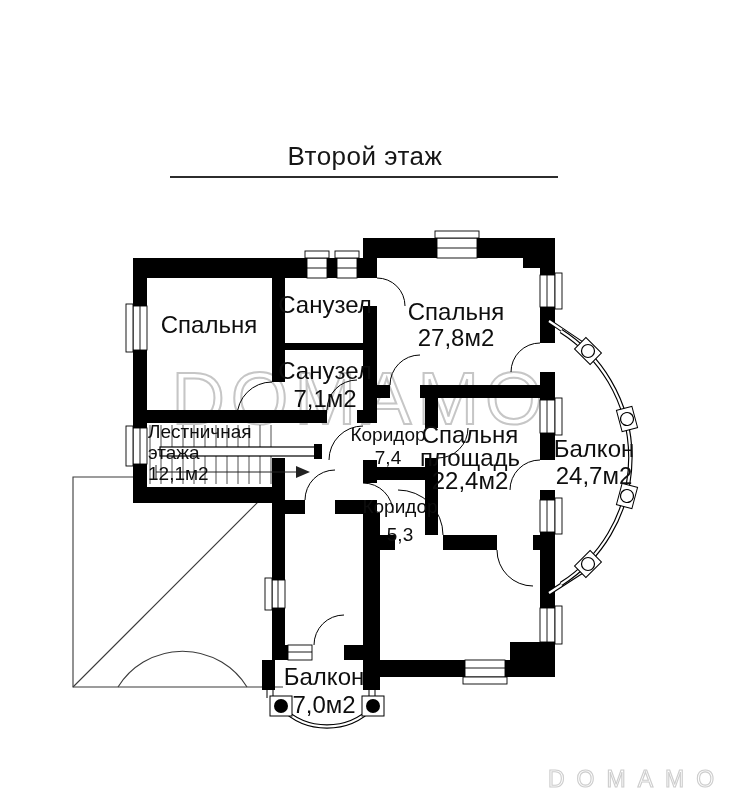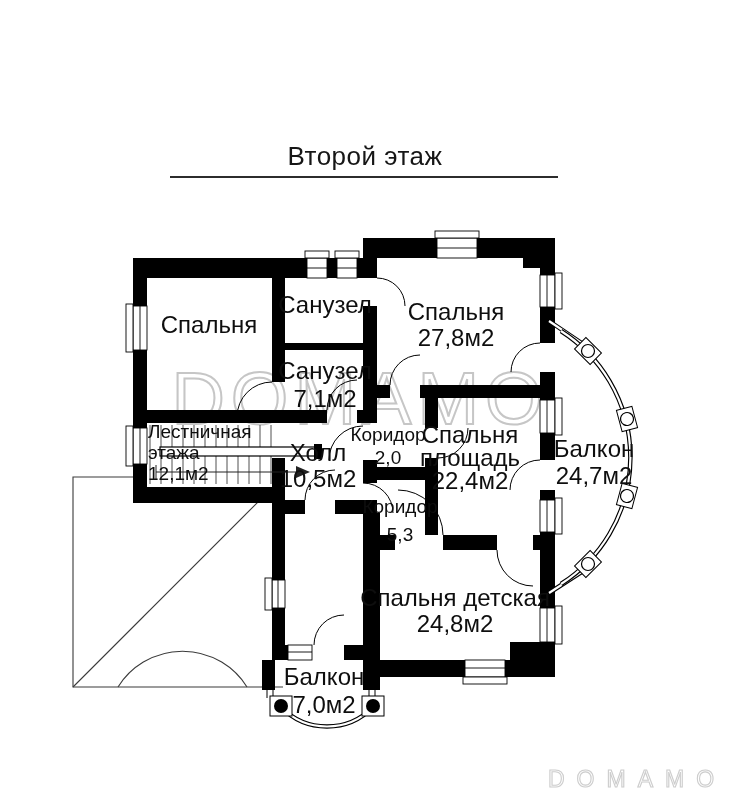--- a/index.html
+++ b/index.html
@@ -222,43 +222,35 @@
   </div>
   <div class="lbl" style="left:456px;top:299px;line-height:26px">
     <div>Спальня</div>
       <div>27,8м2</div>
   </div>
   <div class="lbl la" style="left:148px;top:421px;line-height:21px;font-size:19px">
     <div>Лестничная</div>
       <div>этажа</div>
       <div>12,1м2</div>
   </div>
-  <div class="lbl" style="left:318px;top:440px;line-height:26px">
-    <div>Холл</div>
-      <div>10,5м2</div>
-  </div>
   <div class="lbl" style="left:388px;top:423px;line-height:23px;font-size:19px">
     <div>Коридор</div>
-      <div>2,0</div>
+      <div>7,4</div>
   </div>
   <div class="lbl" style="left:470px;top:423px;line-height:23px">
     <div>Спальня</div>
       <div>площадь</div>
       <div>22,4м2</div>
   </div>
   <div class="lbl" style="left:594px;top:435px;line-height:27px">
     <div>Балкон</div>
       <div>24,7м2</div>
   </div>
   <div class="lbl" style="left:400px;top:493px;line-height:28px;font-size:19px">
     <div>Коридор</div>
       <div>5,3</div>
   </div>
-  <div class="lbl" style="left:455px;top:585px;line-height:26px">
-    <div>Спальня детская</div>
-      <div>24,8м2</div>
-  </div>
   <div class="lbl" style="left:324px;top:663px;line-height:28px">
     <div>Балкон</div>
       <div>7,0м2</div>
   </div>
 
 </div>
 
 </body></html>

